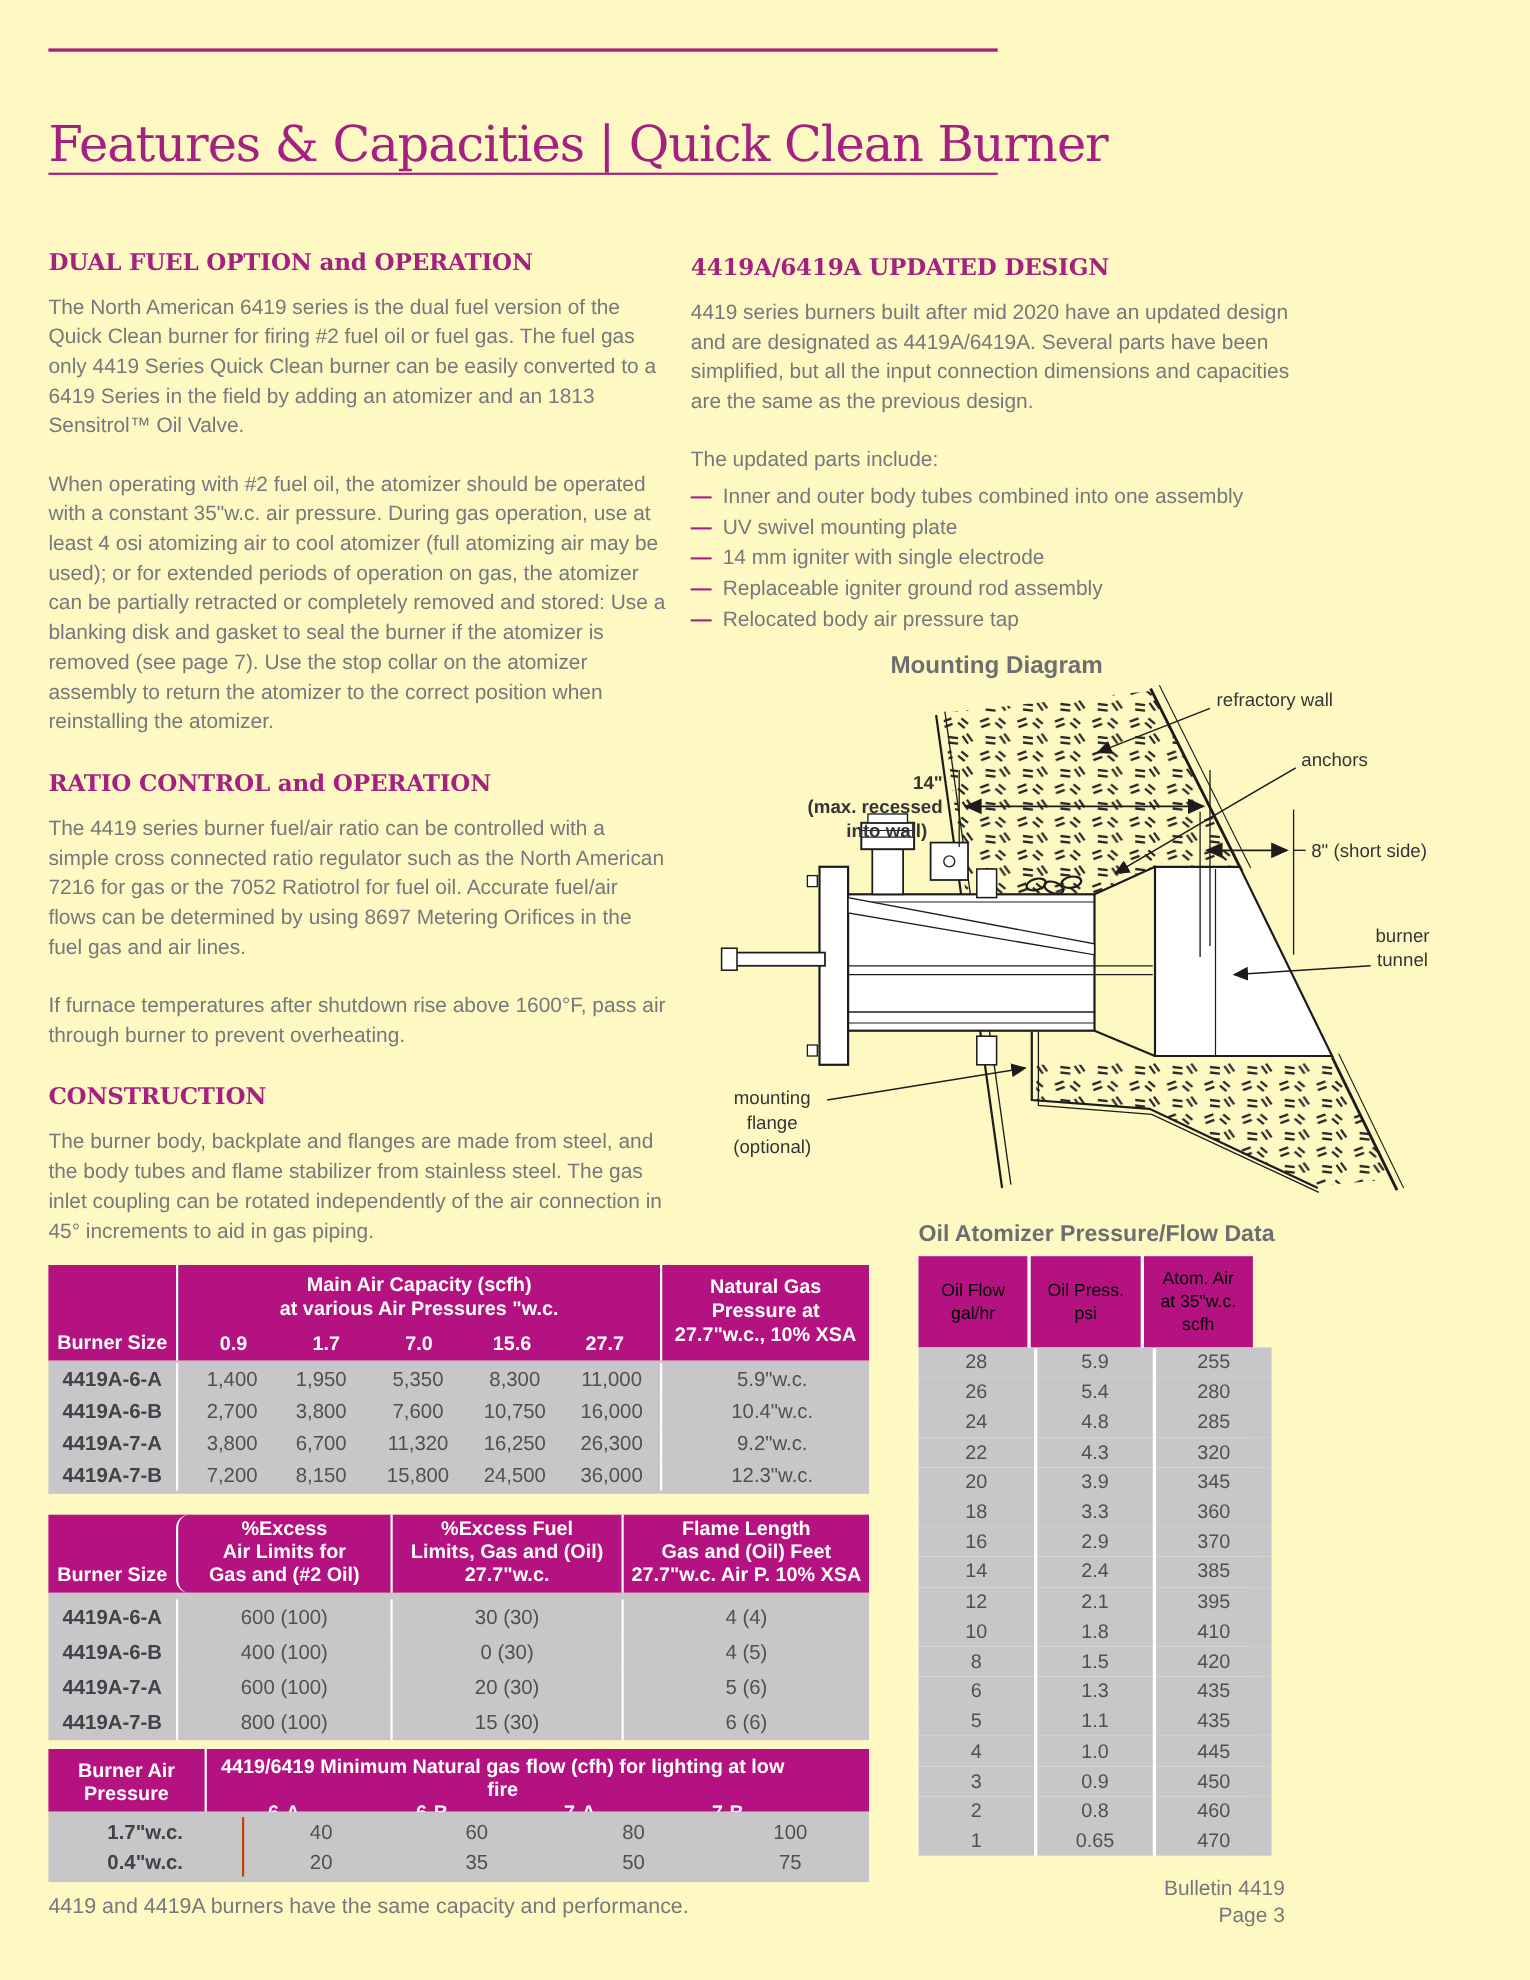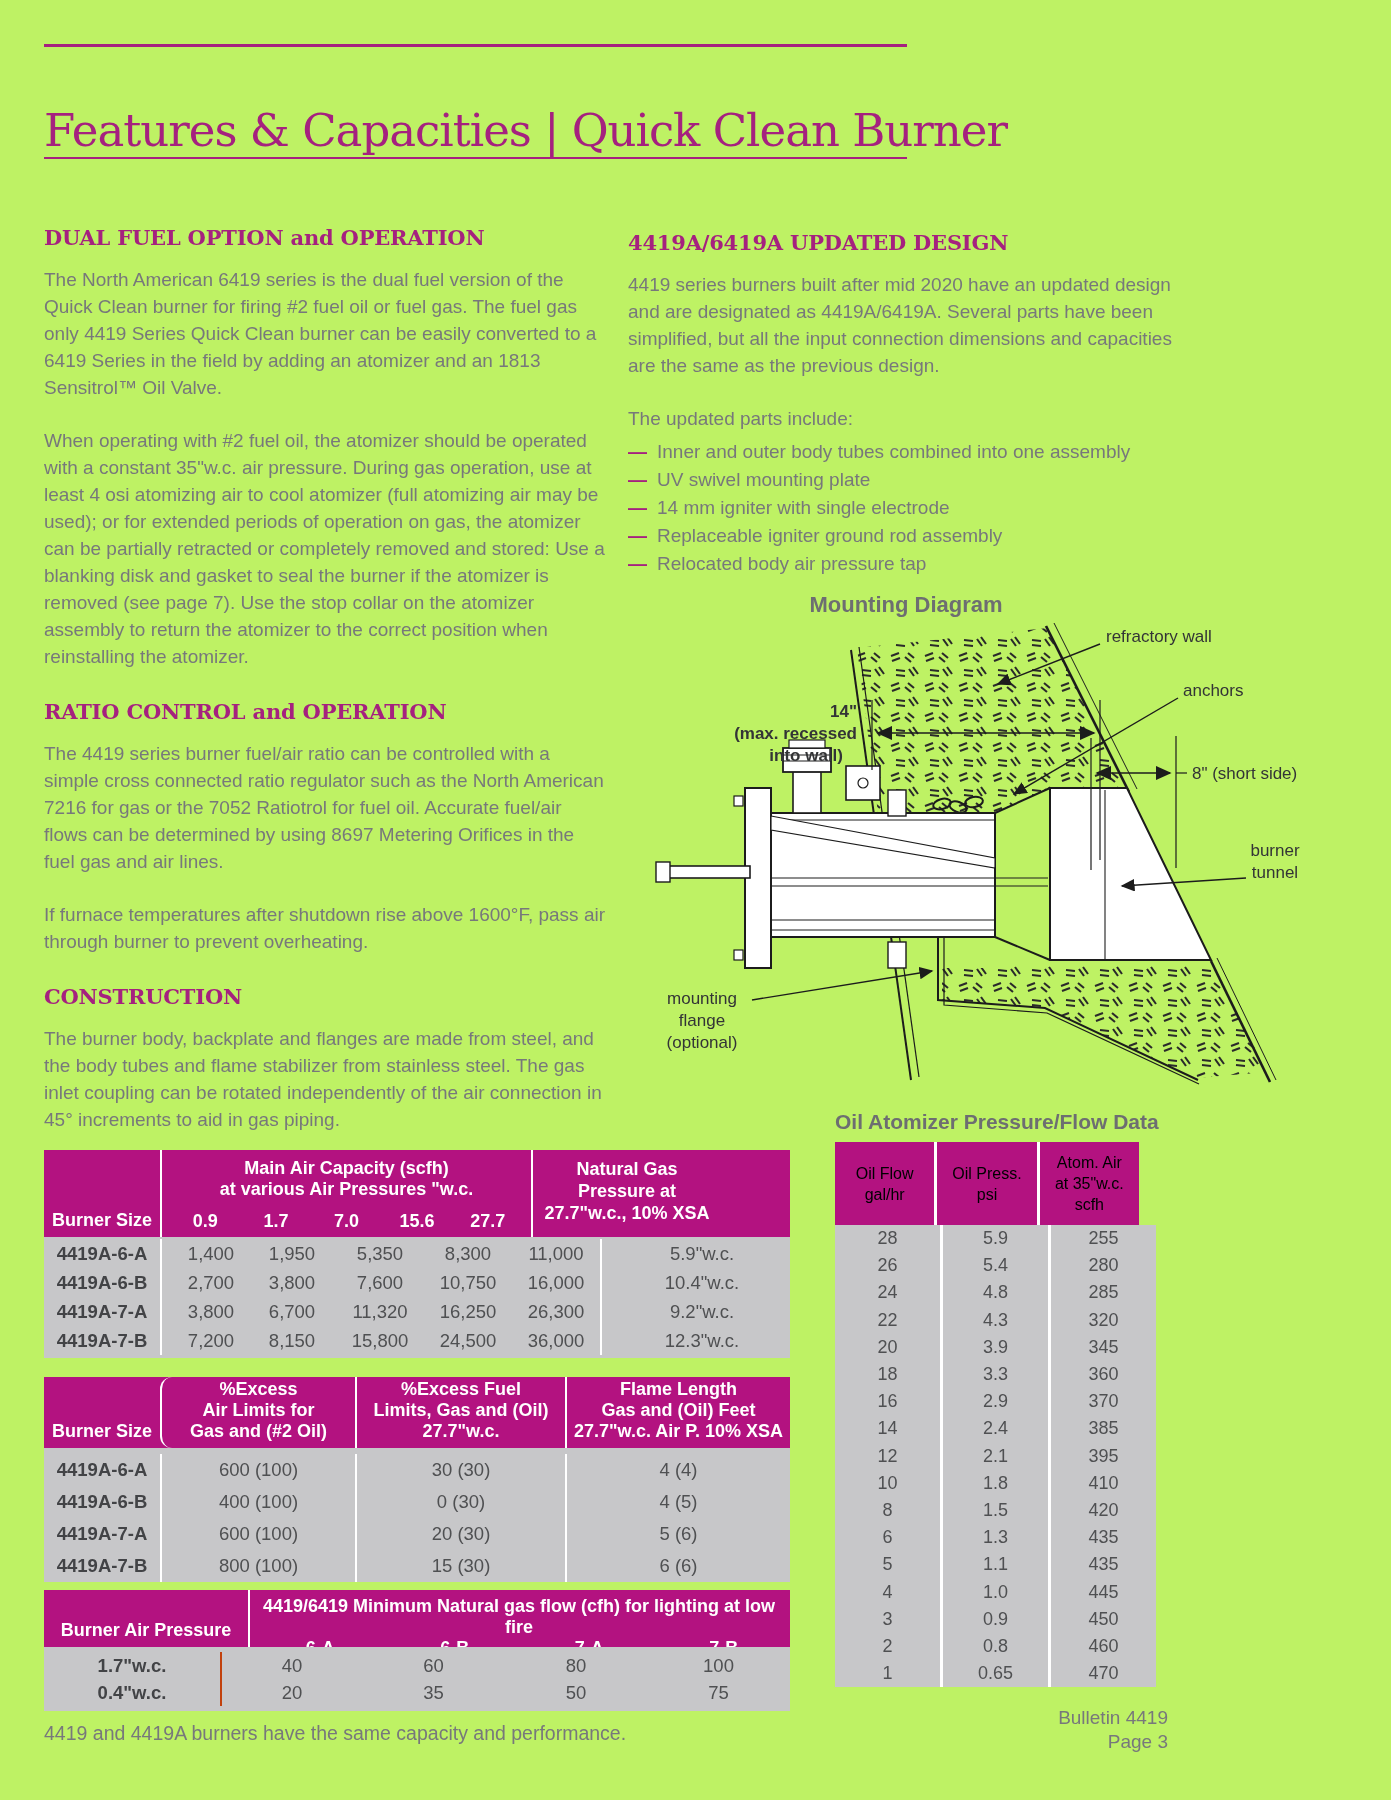--- a/index.html
+++ b/index.html
@@ -1,19 +1,19 @@
 <!DOCTYPE html>
 <html style="--accent: #a5217f; --table-header: #b31280; --body-text: #77787b; --table-body-bg: #c7c7c9;"><head>
 <meta charset="utf-8">
 <style>
   :root{
     --accent:#a5217f; --table-header:#b31280; --body-text:#77787b; --table-body-bg:#c7c7c9;
   }
   html,body{margin:0;padding:0;background:#fff;}
-  #page{position:relative;width:1391px;height:1800px;background:#bef264;overflow:hidden;
+  #page{position:relative;width:1391px;height:1800px;background:#fef9c3;overflow:hidden;
         font-family:"Liberation Sans",sans-serif;}
   .rule{position:absolute;background:var(--accent);}
   #rule-top{left:44px;top:44px;width:863px;height:3px;}
   #rule-mid{left:44px;top:157px;width:863px;height:2px;}
   #page-title{position:absolute;left:44px;top:74px;width:900px;
     font-family:"DejaVu Serif",serif;font-size:45px;font-weight:normal;letter-spacing:-1px;
     color:var(--accent);white-space:nowrap;}
   .col{position:absolute;color:var(--body-text);font-size:19px;line-height:27px;}
   #left-col{left:44px;top:226px;width:562px;}
   #right-col{left:628px;top:231px;width:548px;}
@@ -34,41 +34,41 @@
     font-weight:bold;font-size:18px;line-height:21px;}
   .th{display:flex;align-items:flex-end;justify-content:center;text-align:center;
     white-space:pre-line;box-sizing:border-box;padding-bottom:6px;}
   .th.sep{border-left:2px solid #fff;}
   .tbody{position:absolute;display:grid;background:var(--table-body-bg);
     color:#4f5052;font-size:18.5px;}
   .cell{display:flex;align-items:center;justify-content:center;box-sizing:border-box;}
   .cell.c0{font-weight:bold;color:#424346;}
   
   #air-head{left:44px;top:1150px;width:746px;height:87px;}
-  #air-mid{width:371px;border-left:2px solid #fff;display:flex;flex-direction:column;
+  #air-mid{width:440px;border-left:2px solid #fff;display:flex;flex-direction:column;
     justify-content:space-between;box-sizing:border-box;padding:8px 8px 5px;}
   #air-mid .span-title{text-align:center;white-space:pre-line;}
   #air-nums{display:flex;}
   #air-nums span{width:88px;text-align:center;}
   #air-head .th-burner{width:116px;}
   #air-head .th-gas{width:190px;align-items:center;line-height:22px;}
   #air-body{left:44px;top:1237px;width:746px;grid-template-columns:116px 88px 88px 88px 88px 88px 190px;
     grid-auto-rows:29px;padding:2px 0 3px;}
   #air-body .c1,#air-body .c6{border-left:2px solid #fff;padding-left:12px;}
   
   #ex-head{left:44px;top:1377px;width:746px;height:71px;}
   #ex-head .h0{width:116px;} #ex-head .h1{width:195px;border-radius:12px;} #ex-head .h2{width:210px;} #ex-head .h3{width:225px;}
   #ex-body{left:44px;top:1448px;width:746px;grid-template-columns:116px 195px 210px 225px;
     grid-auto-rows:32px;padding:6px 0 0;}
   #ex-body .c1,#ex-body .c2,#ex-body .c3{border-left:2px solid #fff;}
   #ex-body .cell{height:32px;}
   #ex-body{height:134px;box-sizing:border-box;}
   
   #gas-head{left:44px;top:1590px;width:746px;height:57px;}
-  #gas-head .th-press{width:204px;}
+  #gas-head .th-press{width:142px;}
   #gas-right{width:540px;border-left:2px solid #fff;display:flex;flex-direction:column;
     justify-content:space-between;box-sizing:border-box;padding:6px 0 5px;}
   #gas-right .span-title{text-align:center;}
   #gas-cols{display:flex;}
   #gas-cols span{width:142px;text-align:center;}
   #gas-body{left:44px;top:1647px;width:746px;grid-template-columns:176px 142px 143px 142px 143px;
     grid-auto-rows:27px;padding:5px 0 5px;}
   #gas-body .c1{border-left:2px solid #c2410c;}
   
   #oil-block{position:absolute;left:835px;top:1110px;width:304px;}

